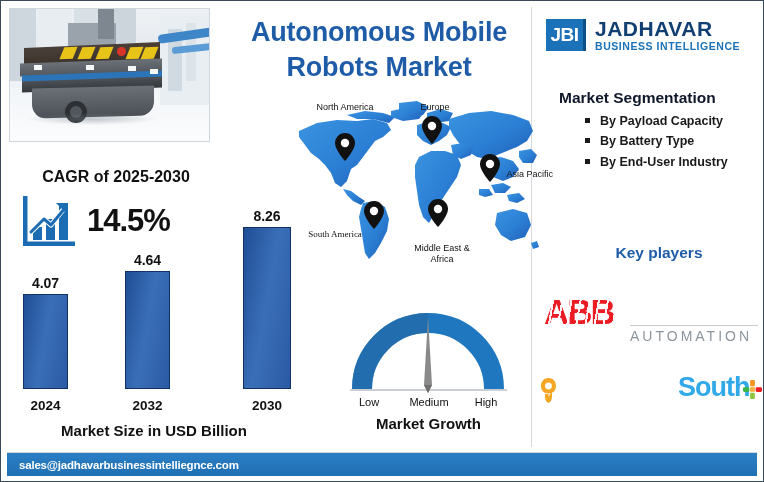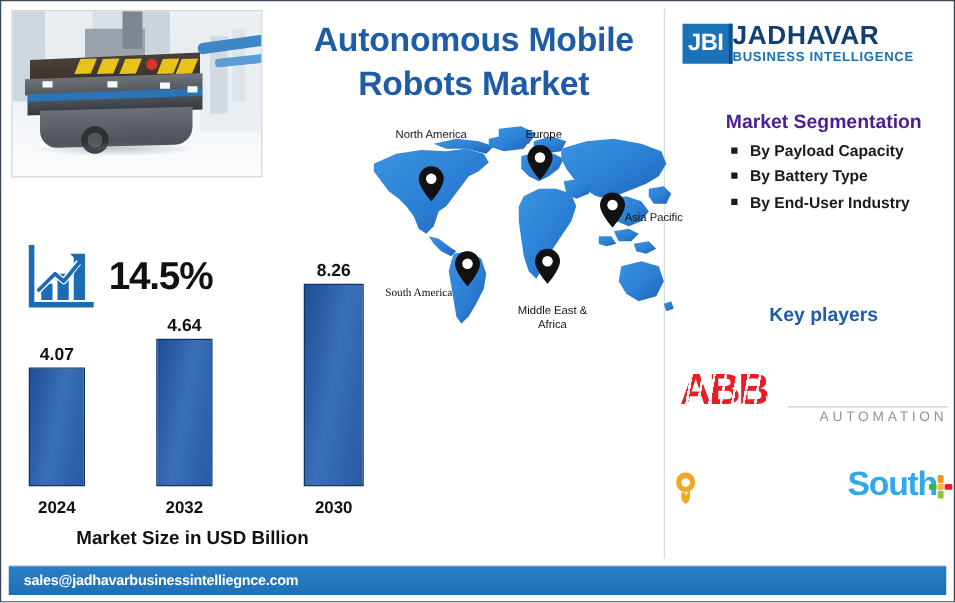--- a/index.html
+++ b/index.html
@@ -83,29 +83,29 @@
 
   
   .logo-wrap { position:absolute; left:545px; top:12px; width:207px; height:44px;
     display:flex; align-items:center; }
   .logo-mark {
     width: 40px; height: 32px; background:#1b72b8; color:#ffffff;
     font-size: 19px; font-weight:bold; letter-spacing:-0.5px;
     display:flex; align-items:center; justify-content:center;
     border-right:3px solid #0d4e87;
   }
-  .logo-text { }
+  .logo-text { margin-left: 9px; }
   .logo-name { font-size: 21px; font-weight: bold; color:#123f73;
     letter-spacing: 0.5px; line-height:1; }
   .logo-sub { font-size: 10.5px; font-weight: bold; color:#1b72b8;
     letter-spacing: 0.55px; margin-top: 2px; line-height:1; }
 
   
   .seg-title { position:absolute; left:558px; top:88px; width:200px;
-    text-align:center; font-size:15.5px; font-weight:bold; color:#4c1d95; }
+    font-size:15.5px; font-weight:bold; color:#0f172a; }
   .seg-list { position:absolute; left:584px; top:110px; width:176px;
     list-style:none; }
   .seg-list li { position:relative; font-size:12.5px; font-weight:bold;
     color:#1a1a1a; line-height:1.62; padding-left:15px; }
   .seg-list li::before { content:""; position:absolute; left:0; top:7px;
     width:5px; height:5px; background:#1a1a1a; }
 
   
   .kp-title { position:absolute; left:558px; top:243px; width:200px;
     text-align:center; font-size:15.5px; font-weight:bold; color:#1f5ca8; }
@@ -116,22 +116,22 @@
     font-family:"Liberation Sans", sans-serif; letter-spacing:-2px;
     line-height:1; }
   .abb-slash { position:absolute; left:10px; top:6px; width:68px; height:34px;
     background: repeating-linear-gradient(100deg, rgba(255,255,255,0) 0 7px, rgba(255,255,255,.95) 7px 9px);
     pointer-events:none; }
   .blueskye { position:absolute; left:92px; top:0px;
     font-family:"Liberation Serif", serif; font-size:33px; color:#1f6fb0;
     line-height:1; letter-spacing:-1px; }
   .bs-rule { position:absolute; left:94px; top:36px; width:128px; height:1px;
     background:#c6ccd2; }
-  .bs-sub { position:absolute; left:94px; top:39px; width:128px; text-align:right;
-    font-size:11px; color:#8d959c; letter-spacing:3px; }
+  .bs-sub { position:absolute; left:94px; top:39px; width:128px; text-align:left;
+    font-size:14px; color:#8d959c; letter-spacing:3px; }
 
   .kp-row2 { position:absolute; left:535px; top:375px; width:225px; height:40px; }
   .go-mark { position:absolute; left:4px; top:1px; width:17px; height:27px; }
   .greyorange { position:absolute; left:24px; top:3px;
     font-size:19px; font-weight:bold; color:#23215c; letter-spacing:-0.8px;
     line-height:1; }
   .geek { position:absolute; left:142px; top:-2px;
     font-size:27px; font-weight:bold; color:#31a8e8; letter-spacing:-1px;
     line-height:1; }
   .geek-plus { position:absolute; left:207px; top:4px; width:19px; height:19px; }
@@ -260,20 +260,21 @@
     <div class="geek">South</div>
     <svg class="geek-plus" viewBox="0 0 24 24">
       <rect x="9" y="0" width="6" height="8" rx="1.6" fill="#f7941e"></rect>
       <rect x="9" y="16" width="6" height="8" rx="1.6" fill="#8dc63f"></rect>
       <rect x="0" y="9" width="8" height="6" rx="1.6" fill="#39b54a"></rect>
       <rect x="16" y="9" width="8" height="6" rx="1.6" fill="#ed1c24"></rect>
       <rect x="9" y="9" width="6" height="6" fill="#fbb040"></rect>
     </svg>
   </div>
 
+  <div class="cagr-title">CAGR of 2025-2030</div>
   <div class="cagr-row">
     <svg class="cagr-icon" viewBox="0 0 52 50">
       <path d="M2 2 L2 48 L50 48" stroke="#1b6cb3" stroke-width="5" fill="none" stroke-linecap="square"></path>
       <rect x="10" y="31" width="9" height="13" fill="#1b6cb3"></rect>
       <rect x="23" y="23" width="9" height="21" fill="#1b6cb3"></rect>
       <rect x="36" y="10" width="9" height="34" fill="#1b6cb3"></rect>
       <path d="M8 36 L21 23 L28 29 L43 10" stroke="#ffffff" stroke-width="5" fill="none" stroke-linejoin="round" stroke-linecap="round"></path>
       <path d="M8 36 L21 23 L28 29 L42 12" stroke="#1b6cb3" stroke-width="3" fill="none" stroke-linejoin="round" stroke-linecap="round"></path>
       <path d="M45 7 L45 19 L33 7 Z" fill="#1b6cb3"></path>
     </svg>
@@ -360,24 +361,37 @@
         <circle cx="83" cy="114" r="4.2" fill="#ffffff"></circle>
       </g>
       <g>
         <path d="M147,102 C153,102 157,107 157,112 C157,119 147,130 147,130 C147,130 137,119 137,112 C137,107 141,102 147,102 Z" fill="#111"></path>
         <circle cx="147" cy="112" r="4.2" fill="#ffffff"></circle>
       </g>
     </svg>
 
     <div class="map-label" style="left:4px; top:5px; width:100px;">North America</div>
     <div class="map-label" style="left:112px; top:5px; width:64px;">Europe</div>
-    <div class="map-label" style="left:202px; top:72px; width:60px; text-align:center;">Asia Pacific</div>
+    <div class="map-label" style="left:202px; top:72px; width:60px; text-align:right;">Asia Pacific</div>
     <div class="map-label" style="left:2px; top:132px; width:84px;font-family:Liberation Serif, serif;">South America</div>
     <div class="map-label" style="left:112px; top:146px; width:78px; white-space:normal;">Middle East &amp; Africa</div>
   </div>
 
+  <div class="gauge">
+    <svg width="165" height="102" viewBox="0 0 165 102">
+      <path d="M16,96 A66,66 0 0 1 148,96" fill="none" stroke="#1f78bf" stroke-width="20"></path>
+      <path d="M16,96 A66,66 0 0 1 82,30" fill="none" stroke="#2264a0" stroke-width="20" opacity="0.55"></path>
+      <line x1="4" y1="97" x2="161" y2="97" stroke="#b9bec3" stroke-width="1.6"></line>
+      <polygon points="82,24 86,92 82,100 78,92" fill="#8a8a8a"></polygon>
+      <polygon points="78,92 86,92 82,100" fill="#6f6f6f"></polygon>
+    </svg>
+    <div class="gauge-tick" style="left:2px; width:42px;">Low</div>
+    <div class="gauge-tick" style="left:57px; width:52px;">Medium</div>
+    <div class="gauge-tick" style="left:118px; width:44px;">High</div>
+    <div class="gauge-title">Market Growth</div>
+  </div>
 
   <div class="footer-sep"></div>
   <div class="footer">
     <span>sales@jadhavarbusinessintelliegnce.com</span>
   </div>
 
 </div>
 
 </body></html>

